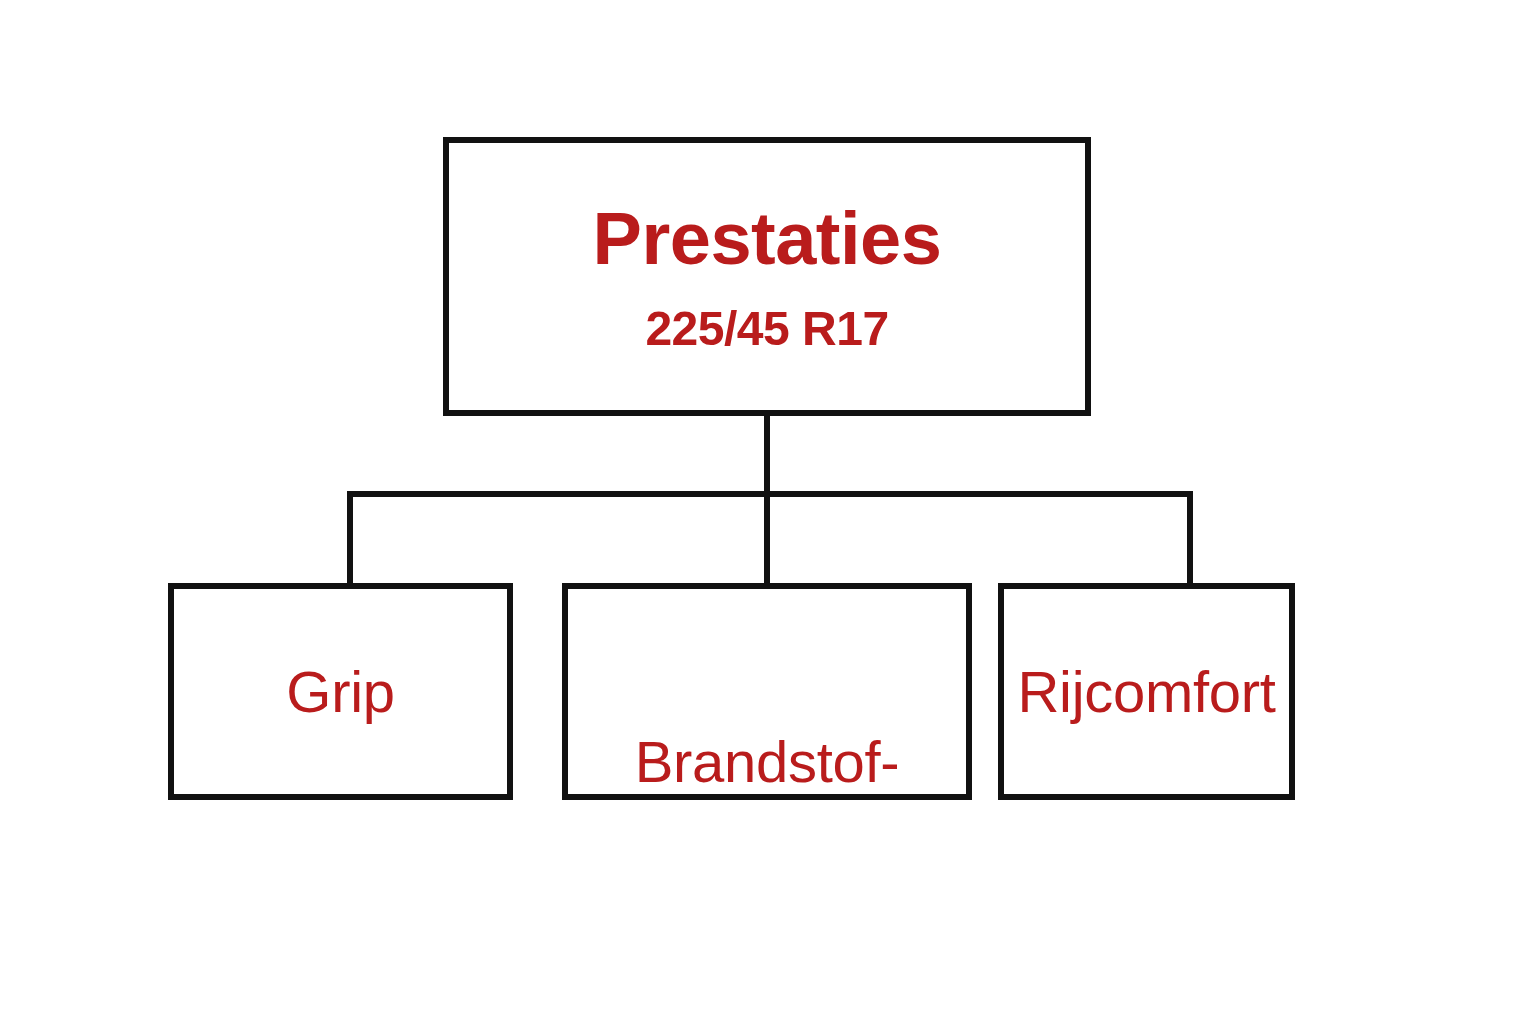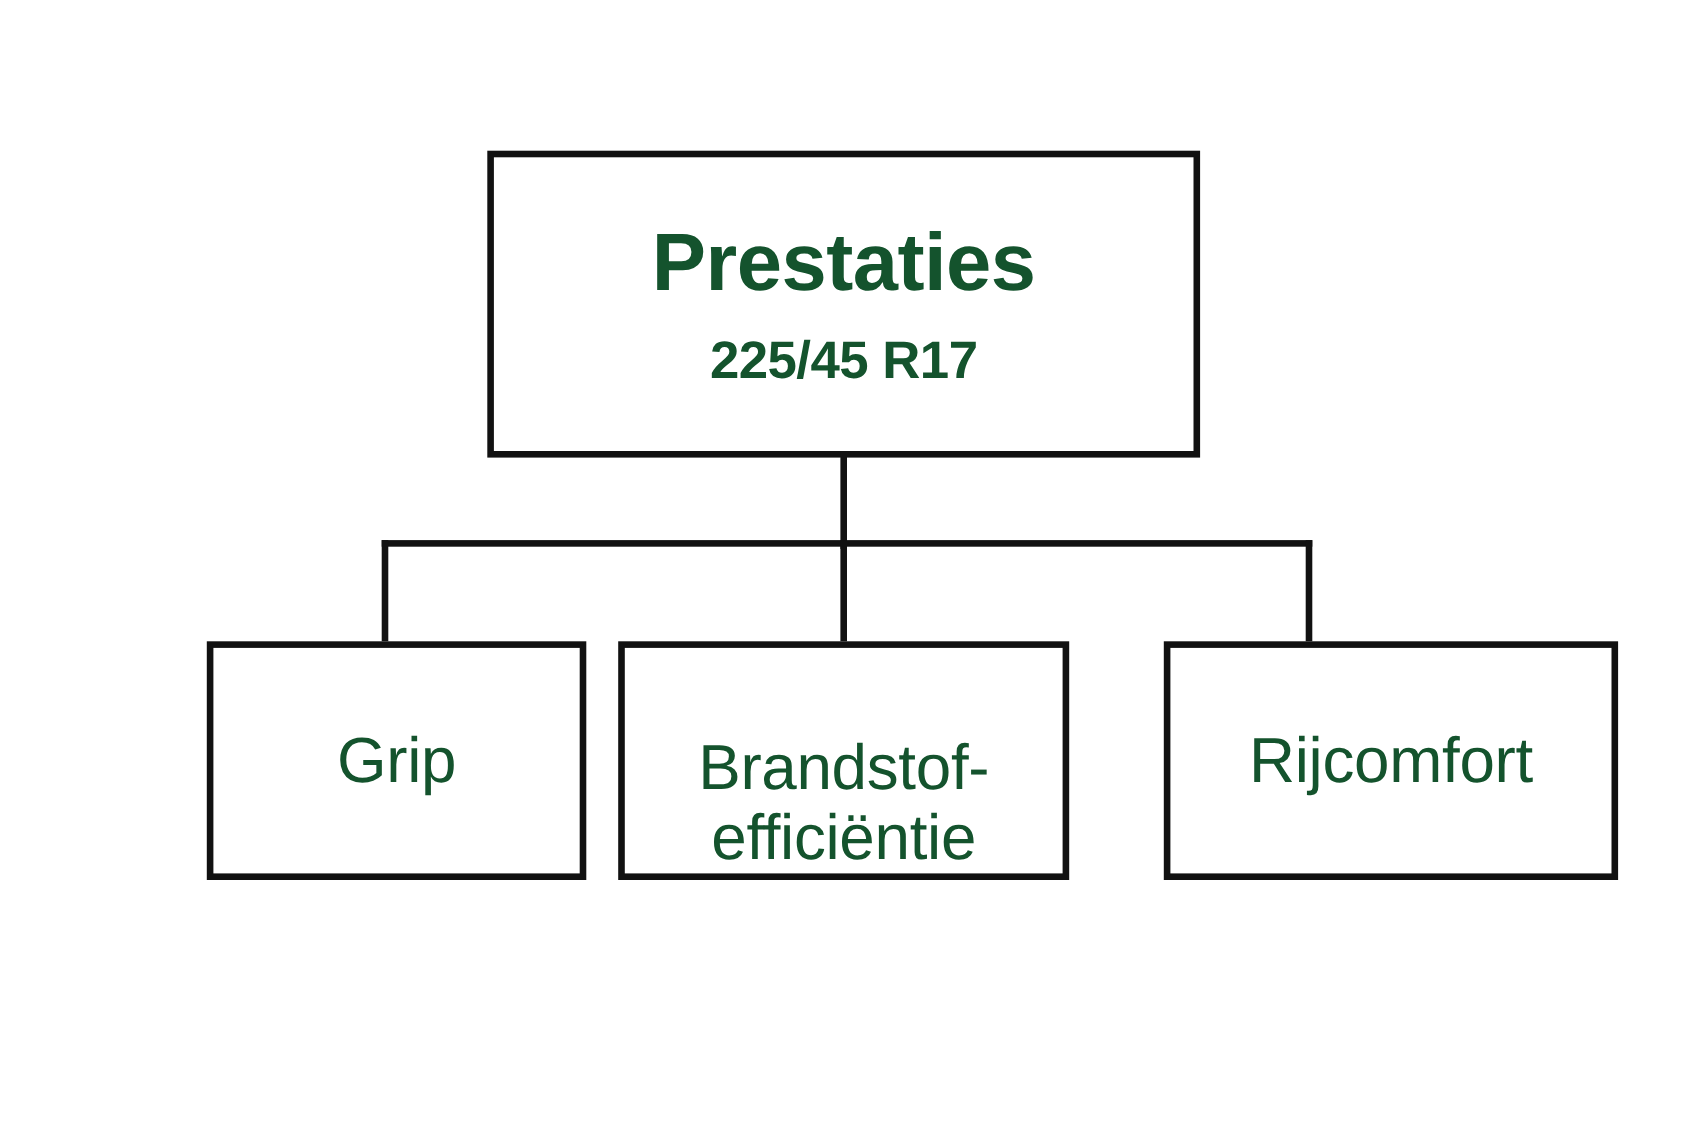--- a/index.html
+++ b/index.html
@@ -28,21 +28,21 @@
     position: absolute;
     box-sizing: border-box;
     border: 6px solid #111111;
     background: #ffffff;
     display: flex;
     flex-direction: column;
     align-items: center;
     justify-content: center;
     text-align: center;
     line-height: 1.12;
-    color: #14532d;
+    color: #b91c1c;
     gap: 17px;
   }
 
   
   #node-root {
     left: 443px;
     top: 137px;
     width: 648px;
     height: 279px;
   }
@@ -68,23 +68,23 @@
   }
   .node-child .child-label {
     font-size: 58px;
     font-weight: 400;
     letter-spacing: -0.3px;
     margin: 0;
     padding: 0 14px;
     line-height: 1.1;
   }
 
-  #node-child-0 { left: 188px;  width: 345px; }
+  #node-child-0 { left: 168px;  width: 345px; }
   #node-child-1 { left: 562px;  width: 410px; justify-content: flex-end; }
-  #node-child-2 { left: 1058px; width: 413px; }
+  #node-child-2 { left: 998px; width: 297px; }
 
   
   .connector {
     position: absolute;
     background: #111111;
   }
   
   #connector-stem {
     left: 764px;
     top: 410px;
@@ -136,21 +136,20 @@
   <div class="connector" id="connector-drop-1"></div>
   <div class="connector" id="connector-drop-2"></div>
 
   <div class="node node-child" id="node-child-0">
     <div class="child-label">Grip</div>
   </div>
 
   <div class="node node-child" id="node-child-1">
     <div class="child-label">
       <span>Brandstof-</span><br>
-      <span>efficiëntie</span>
     </div>
   </div>
 
   <div class="node node-child" id="node-child-2">
     <div class="child-label">Rijcomfort</div>
   </div>
 
 </div>
 
 </body></html>

